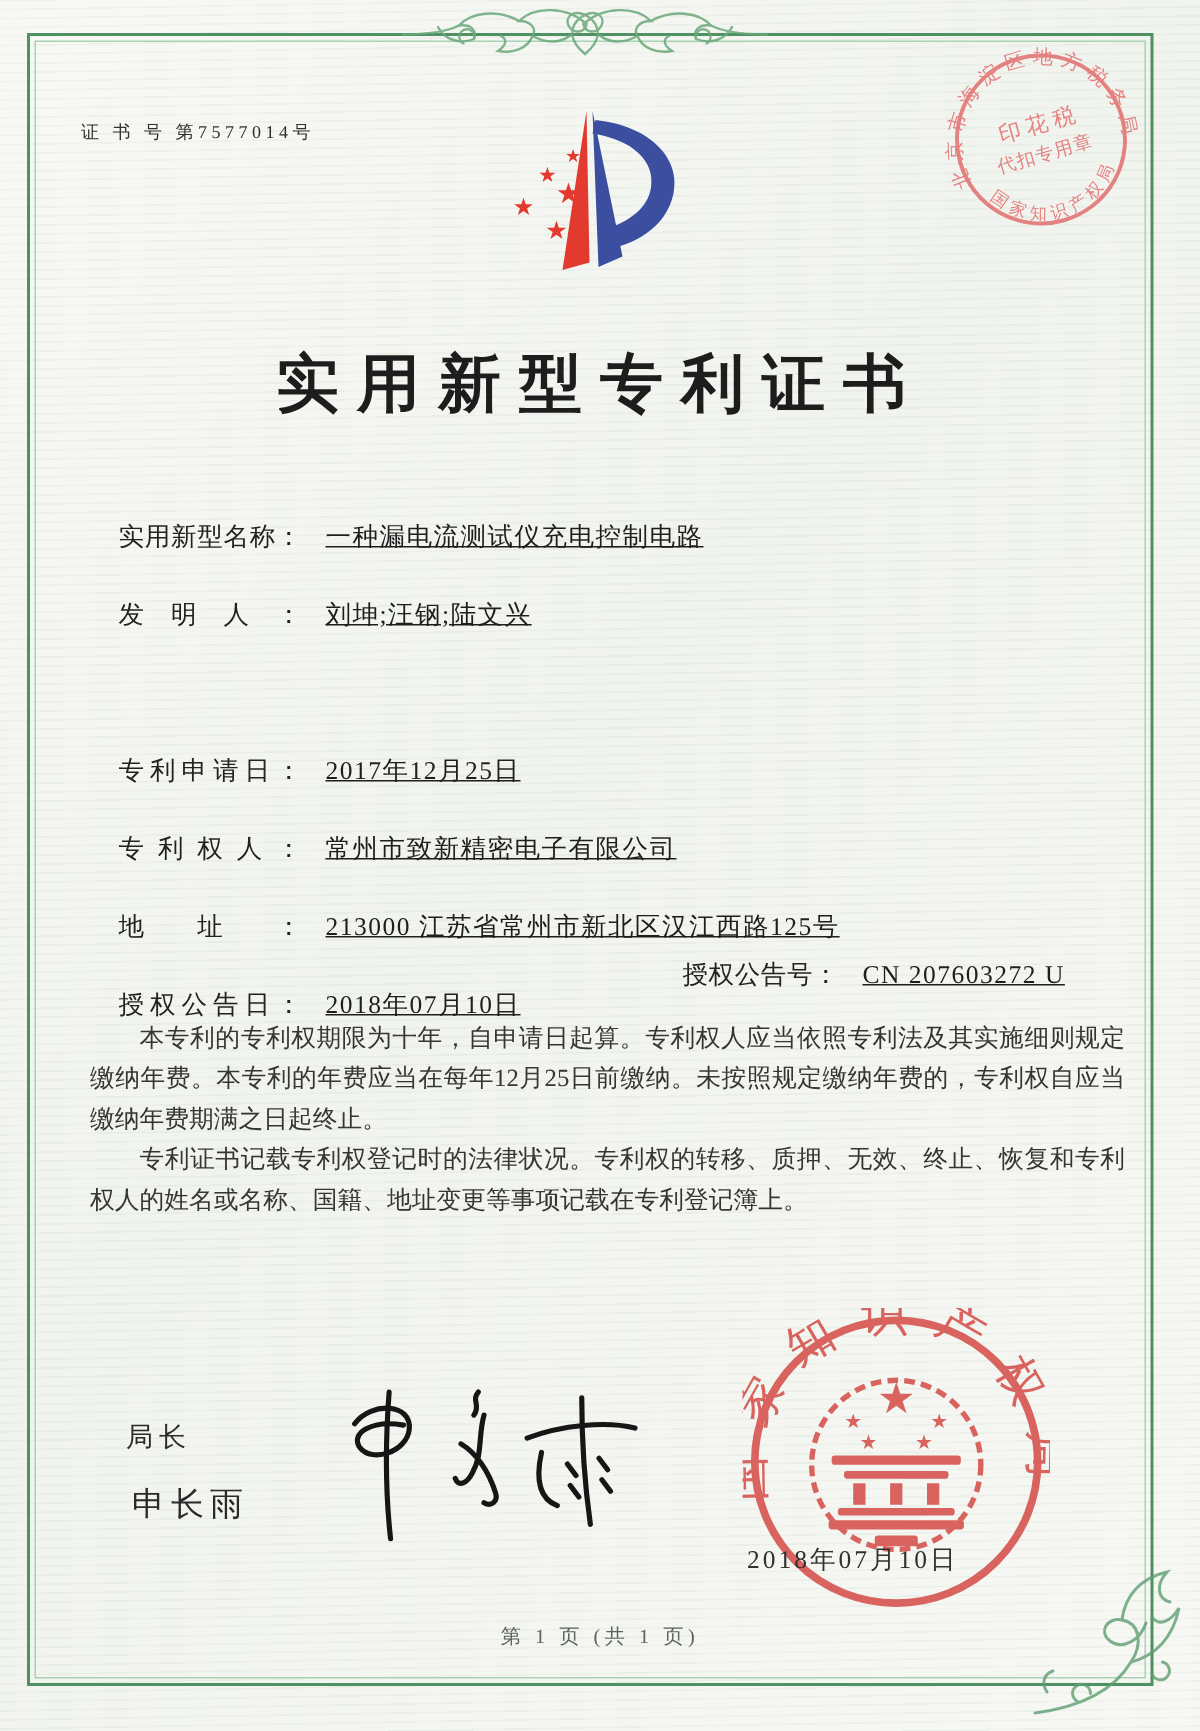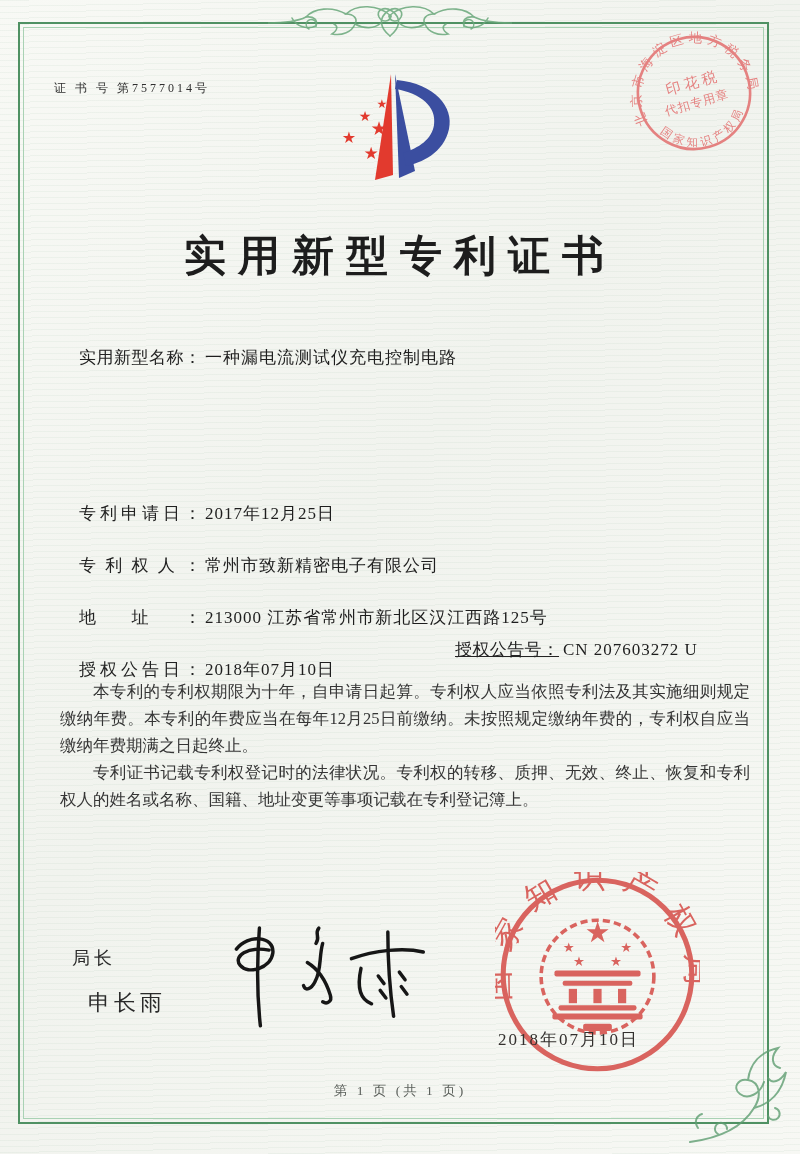--- a/index.html
+++ b/index.html
@@ -13,28 +13,28 @@
   
   .frame-outer{position:absolute;left:18px;top:22px;right:31px;bottom:30px;border:2.5px solid #4f9163;}
   .frame-inner{position:absolute;left:3px;top:3px;right:3px;bottom:3px;border:1px solid #a9d2b4;}
   
   .cert-no{position:absolute;left:54px;top:80px;font-size:12px;letter-spacing:3px;color:#2f2f2f;}
   .logo{position:absolute;left:318px;top:70px;}
   .title{position:absolute;left:0;right:0;top:200px;text-align:center;font-size:42px;font-weight:bold;letter-spacing:12px;color:#1d1d1d;margin-top:28px;}
   
   .frow{position:absolute;left:62px;height:24px;font-size:17px;white-space:pre;}
   .flabel{display:inline-block;width:122px;text-align:justify;text-align-last:justify;color:#222;vertical-align:top;}
-  .fvalue{margin-left:4px;letter-spacing:1px;color:#1e1e1e;}
+  .fvalue{margin-left:16px;letter-spacing:1px;color:#1e1e1e;text-decoration:underline;}
   .grant2{position:absolute;left:393px;top:0;white-space:pre;}
-  .glabel{display:inline-block;width:104px;text-align:justify;text-align-last:justify;text-decoration:underline;}
+  .glabel{display:inline-block;width:104px;text-align:justify;text-align-last:justify;}
   
   .paras{position:absolute;left:60px;top:678px;width:690px;font-size:16.5px;line-height:27px;text-align:justify;color:#353535;}
   .paras p{margin:0;text-indent:2em;}
   
-  .signer-title{position:absolute;left:72px;top:946px;font-size:18px;letter-spacing:4px;font-family:"Liberation Sans","DejaVu Sans",sans-serif;color:#2a2a2a;}
+  .signer-title{position:absolute;left:84px;top:946px;font-size:18px;letter-spacing:4px;font-family:"Liberation Sans","DejaVu Sans",sans-serif;color:#2a2a2a;}
   .signer-name{position:absolute;left:88px;top:988px;font-size:22px;letter-spacing:4px;font-family:"Liberation Sans","DejaVu Sans",sans-serif;color:#2a2a2a;}
   .sig{position:absolute;left:200px;top:918px;}
   .seal{position:absolute;left:495px;top:872px;opacity:.88;}
   .seal-date{position:absolute;left:498px;top:1028px;font-size:17px;letter-spacing:2px;color:#33302e;z-index:5;}
   .stamp{position:absolute;left:624px;top:23px;transform:rotate(-16deg);opacity:.8;}
   .footer{position:absolute;left:0;right:0;top:1082px;text-align:center;font-size:13.5px;letter-spacing:3px;color:#5c615c;}
   .orn-top{position:absolute;left:268px;top:2px;}
   .orn-corner{position:absolute;left:688px;top:1044px;}
   svg text{font-family:"Liberation Serif","DejaVu Serif",serif;}
 </style>
@@ -108,20 +108,23 @@
     </text>
     <text x="80" y="74" font-size="17" fill="#e26666" text-anchor="middle">印 花 税</text>
     <text x="80" y="96" font-size="14" fill="#e26666" text-anchor="middle" letter-spacing="1">代扣专用章</text>
   </svg>
 
   <div class="title">实用新型专利证书</div>
 
   <div class="frow" style="top:326px">
     <span class="flabel">实用新型名称：</span><span class="fvalue">一种漏电流测试仪充电控制电路</span>
   </div>
+  <div class="frow" style="top:378px">
+    <span class="flabel">发明人：</span><span class="fvalue">刘坤;汪钢;陆文兴</span>
+  </div>
   <div class="frow" style="top:482px">
     <span class="flabel">专利申请日：</span><span class="fvalue">2017年12月25日</span>
   </div>
   <div class="frow" style="top:534px">
     <span class="flabel">专利权人：</span><span class="fvalue">常州市致新精密电子有限公司</span>
   </div>
   <div class="frow" style="top:586px">
     <span class="flabel">地址：</span><span class="fvalue">213000 江苏省常州市新北区汉江西路125号</span>
   </div>
   <div class="frow" style="top:638px;right:55px">

